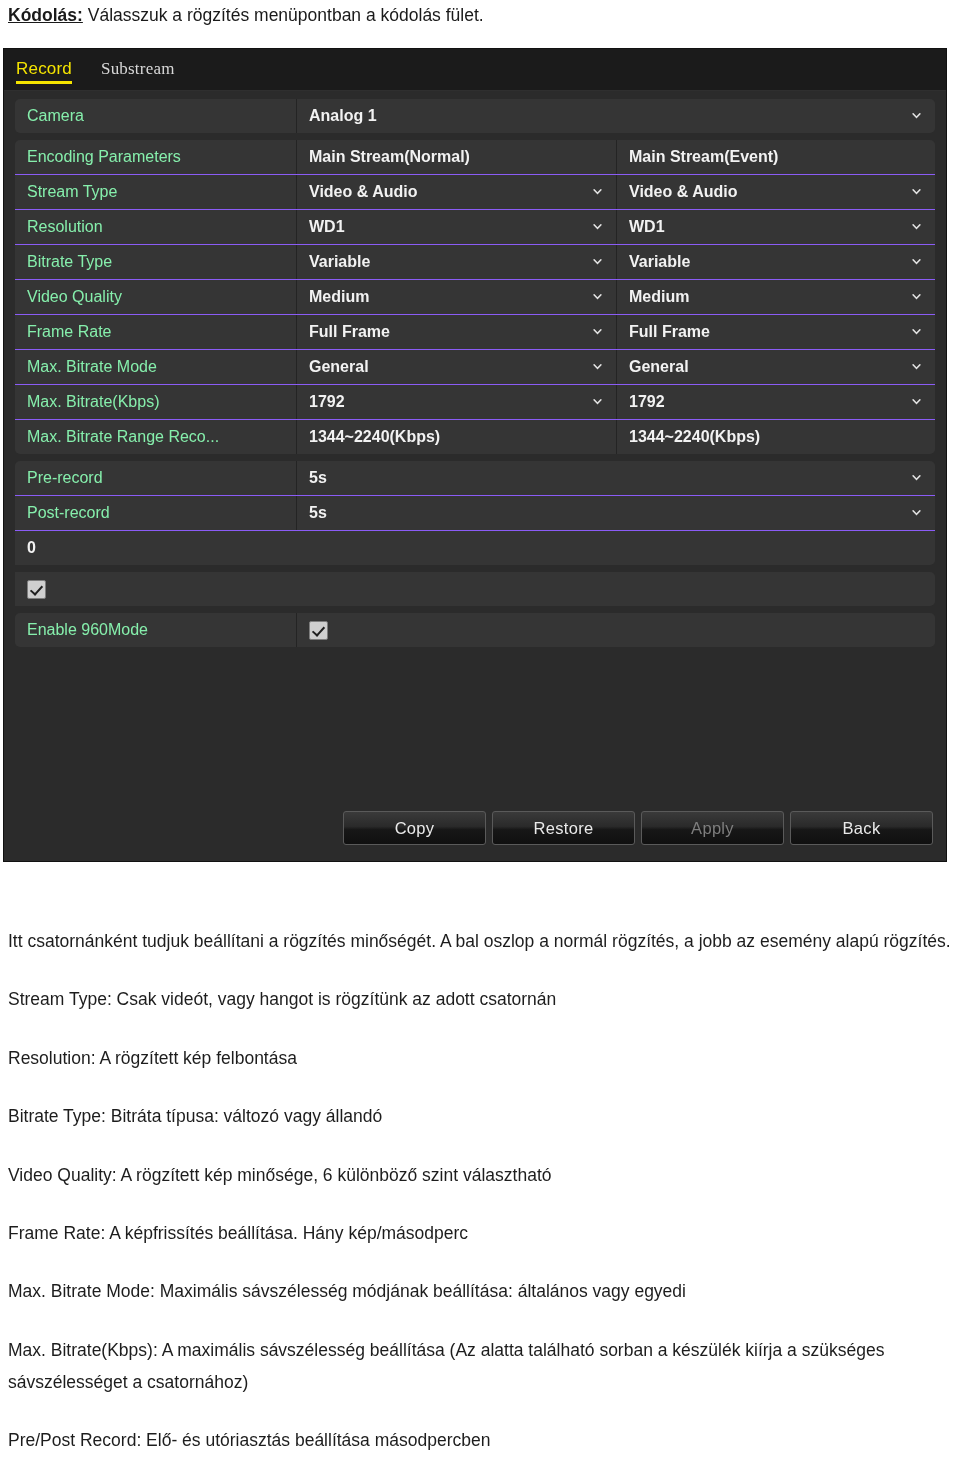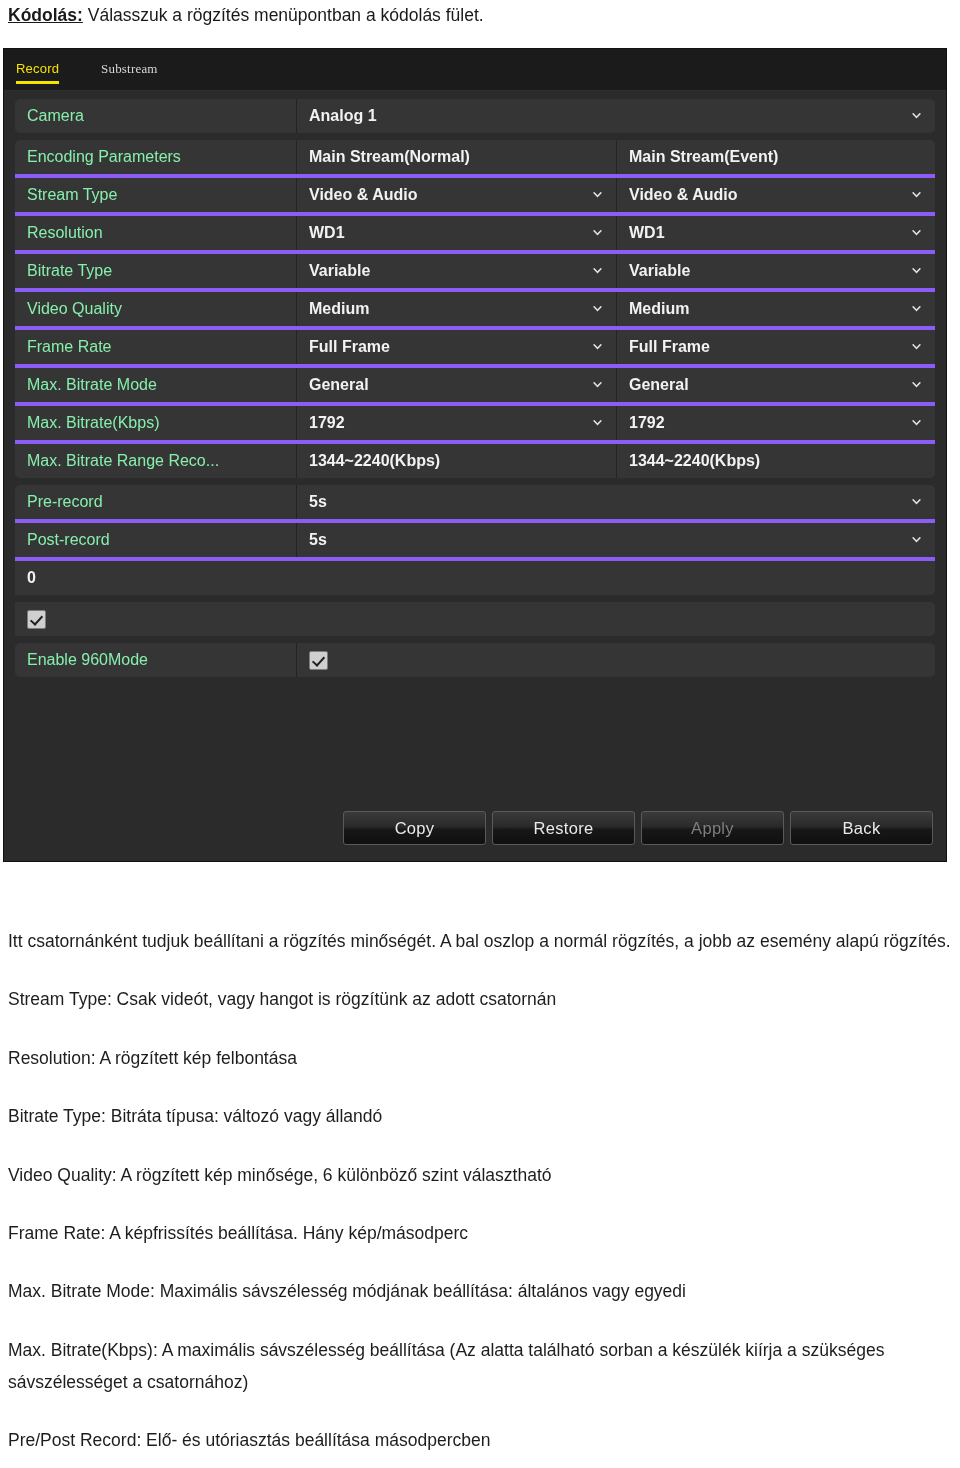--- a/index.html
+++ b/index.html
@@ -48,21 +48,21 @@
     left: 0;
     top: 0;
     right: 0;
     height: 41px;
     background: #1b1b1b;
     border-bottom: 1px solid #2f2f2f;
   }
   .tab {
     position: absolute;
     top: 10px;
-    font-size: 13px;
+    font-size: 17px;
     letter-spacing: 0.2px;
     line-height: 20px;
     padding-bottom: 2px;
   }
   .tab-record {
     left: 12px;
     color: #f5e400;
     border-bottom: 3px solid #f5e400;
   }
   .tab-substream {
@@ -83,21 +83,21 @@
 
   
   .group {
     margin-bottom: 7px;
   }
   .row {
     position: relative;
     height: 34px;
     display: flex;
     align-items: stretch;
-    border-bottom: 4px solid #8b5cf6;
+    border-bottom: 1px solid #8b5cf6;
   }
   .group .row:last-child { border-bottom: none; }
 
   .cell {
     position: relative;
     display: flex;
     align-items: center;
     background: #353535;
     box-sizing: border-box;
   }

